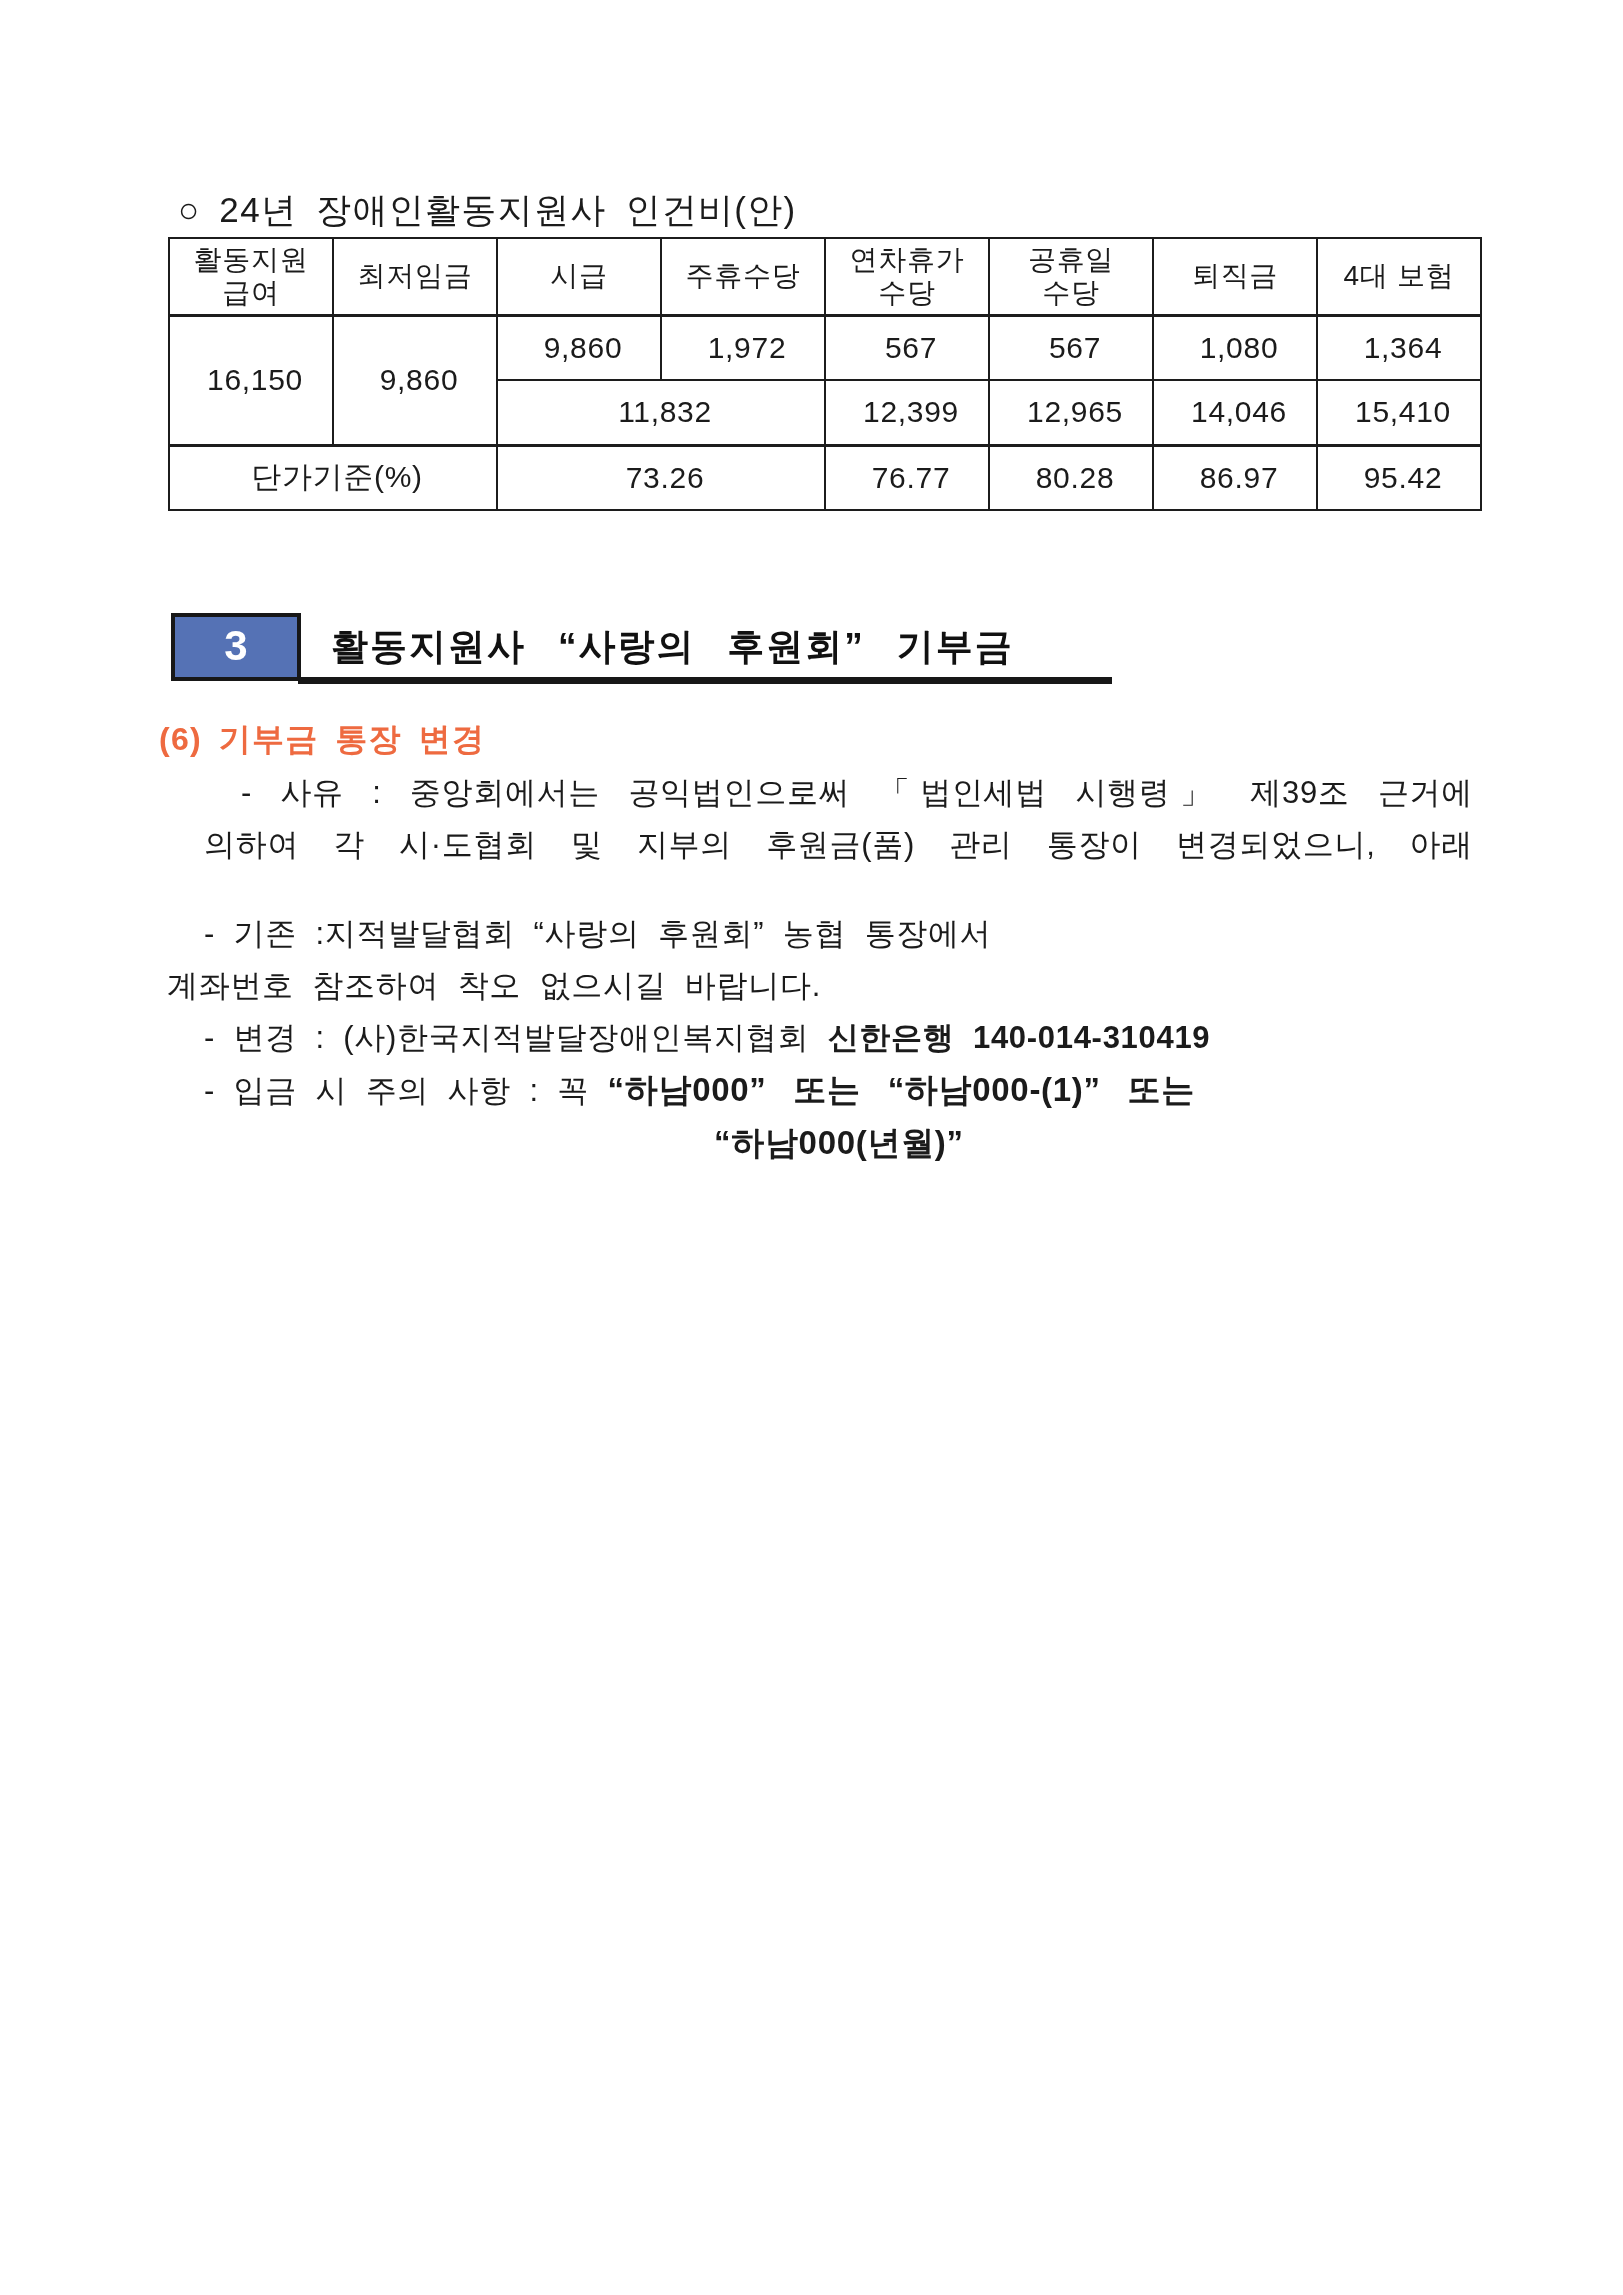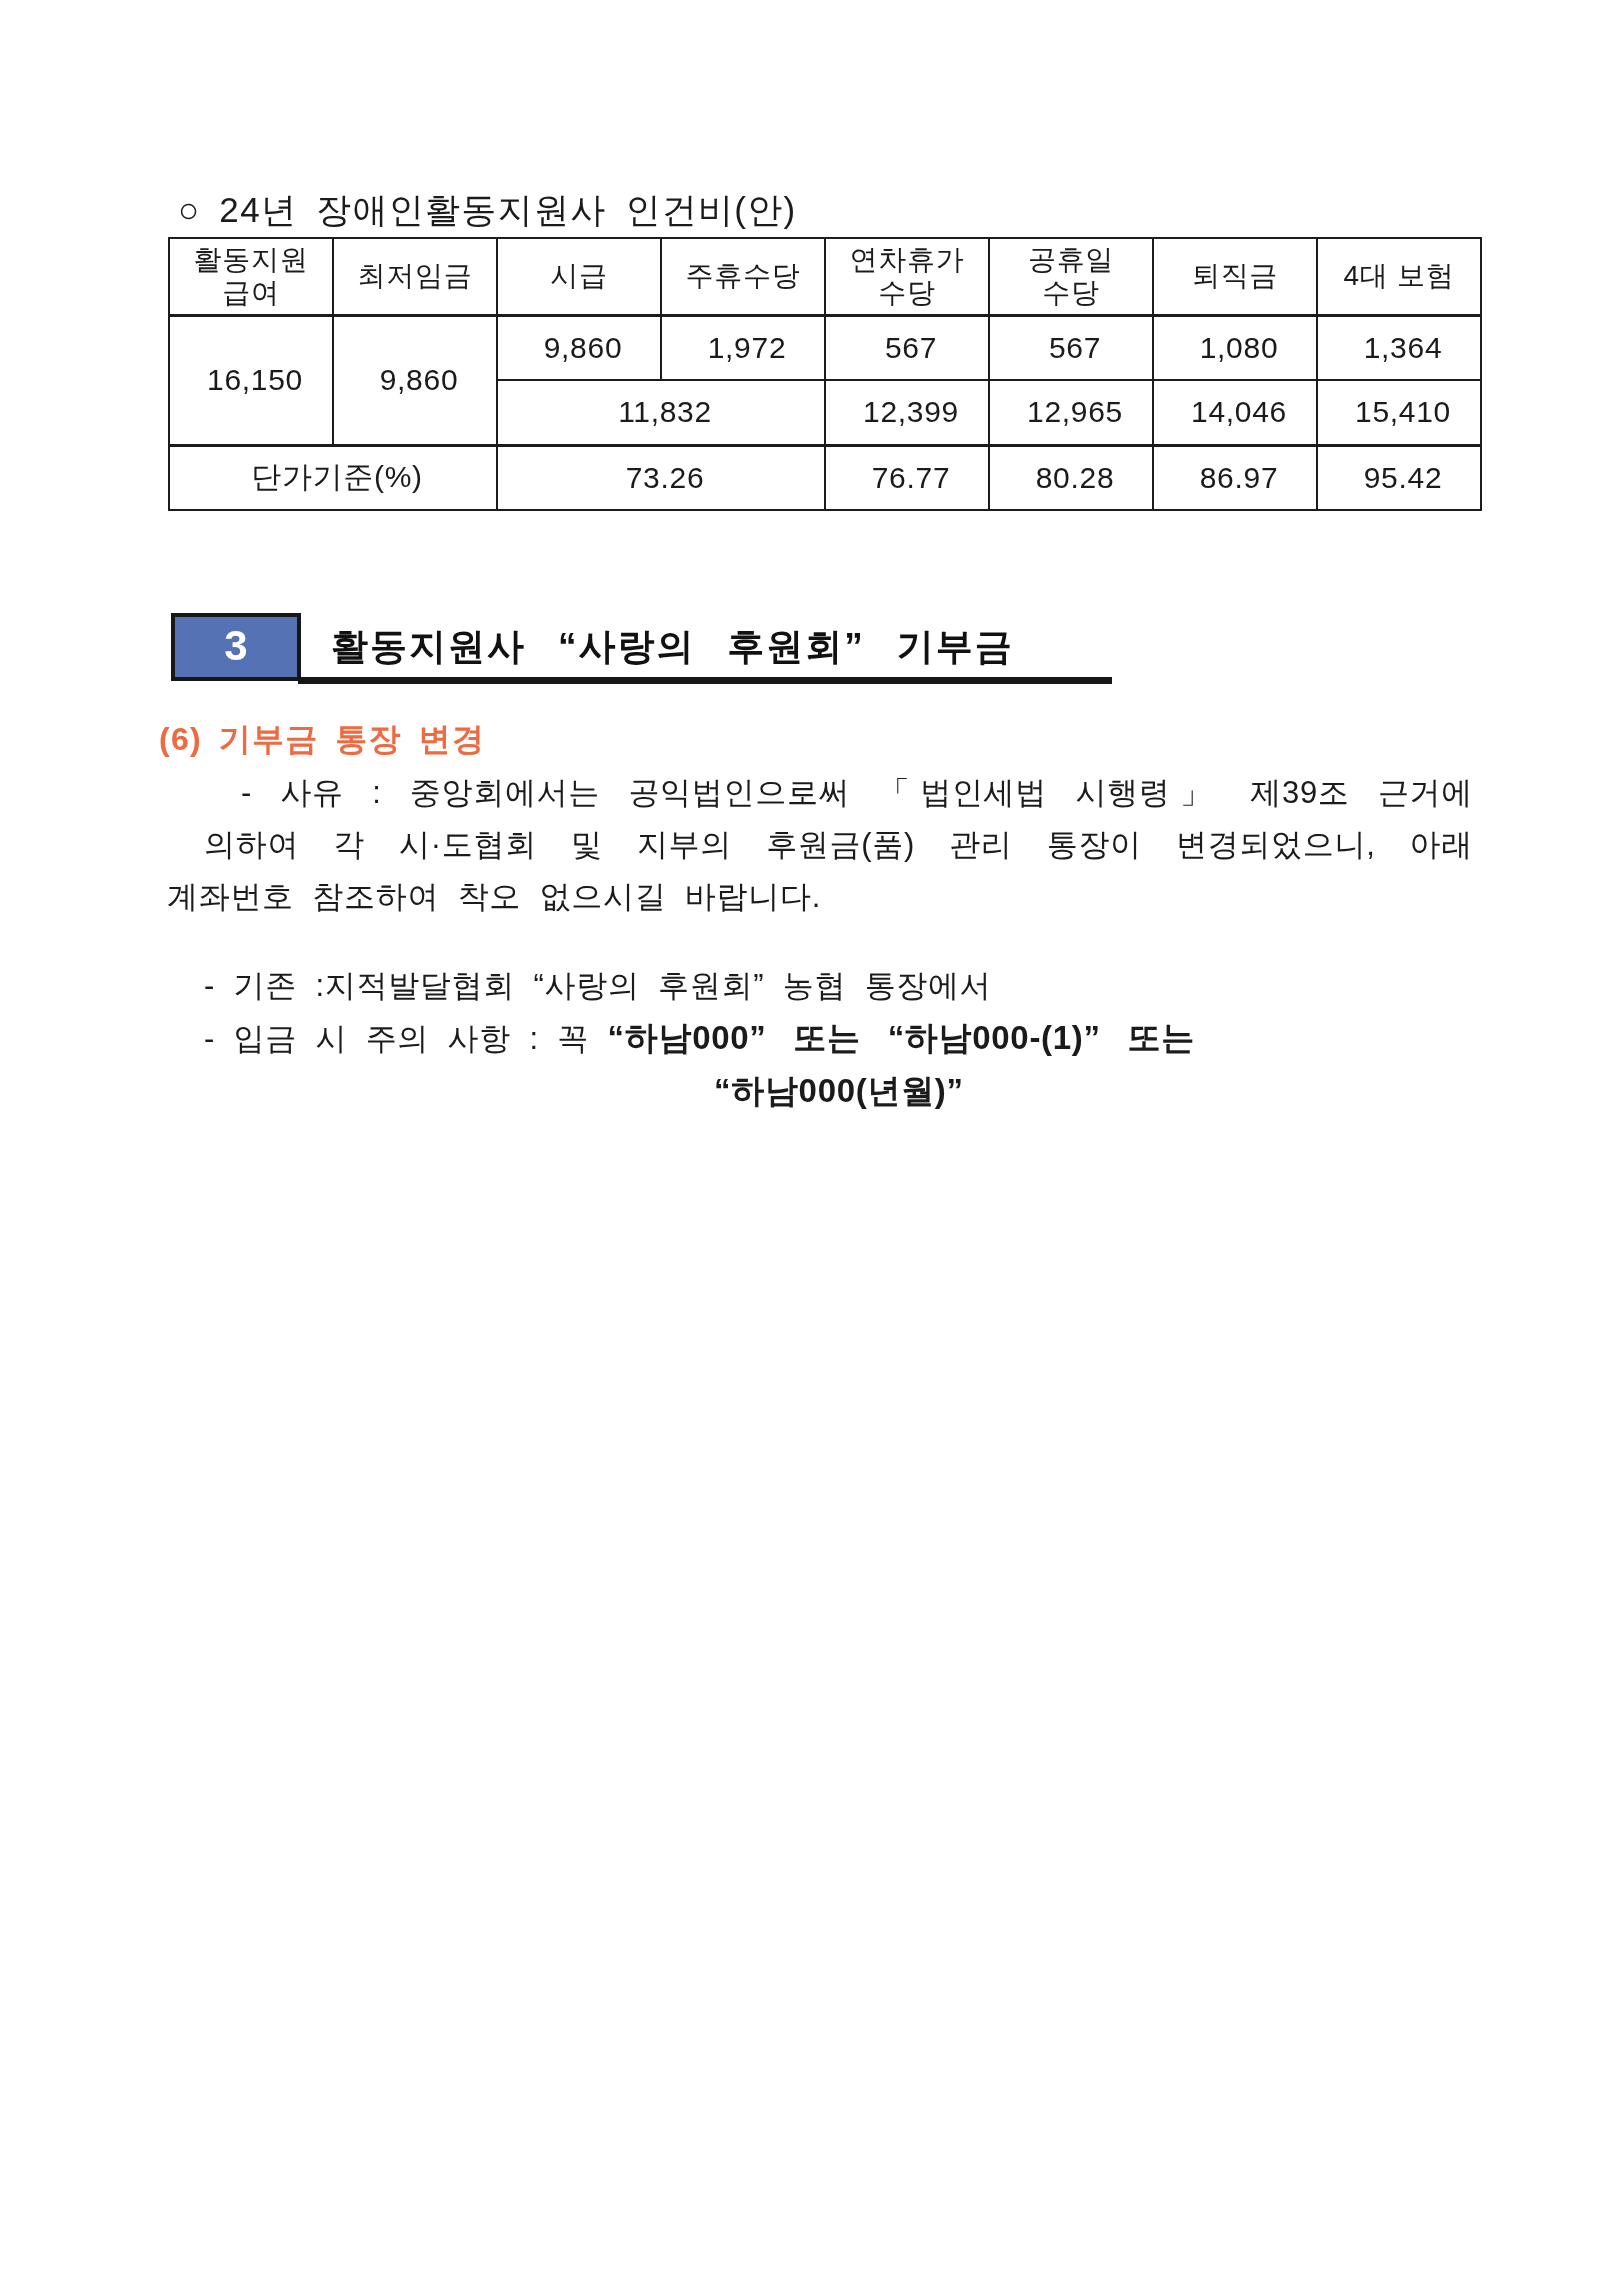--- a/index.html
+++ b/index.html
@@ -201,22 +201,25 @@
 
   <div class="sec-box">3</div>
   <div class="sec-title">활동지원사 “사랑의 후원회” 기부금</div>
   <div class="sec-underline"></div>
 
   <div class="sub-heading">(6) 기부금 통장 변경</div>
 
   <div class="bodytext">
     <div class="ln ind1 just">- 사유 : 중앙회에서는 공익법인으로써 「법인세법 시행령」 제39조 근거에</div>
     <div class="ln just">의하여 각 시·도협회 및 지부의 후원금(품) 관리 통장이 변경되었으니, 아래</div>
+    <div class="ln ind gap">- 기존 :지적발달협회 “사랑의 후원회” 농협 통장에서</div>
     <div class="ln">계좌번호 참조하여 착오 없으시길 바랍니다.</div>
-    <div class="ln ind gap">- 기존 :지적발달협회 “사랑의 후원회” 농협 통장에서</div>
+    <div class="ln ind">
+      <span>- 변경 : (사)한국지적발달장애인복지협회 </span><span class="b">신한은행 140-014-310419</span>
+    </div>
     <div class="ln ind">
       <span>- 입금 시 주의 사항 : 꼭 </span><span class="big">“하남000” 또는 “하남000-(1)” 또는</span>
     </div>
     <div class="ln cont">
       <span class="big">“하남000(년월)”</span>
     </div>
   </div>
 
   <div class="page-number">- 2 -</div>
   <div class="scan-artifact"></div>

